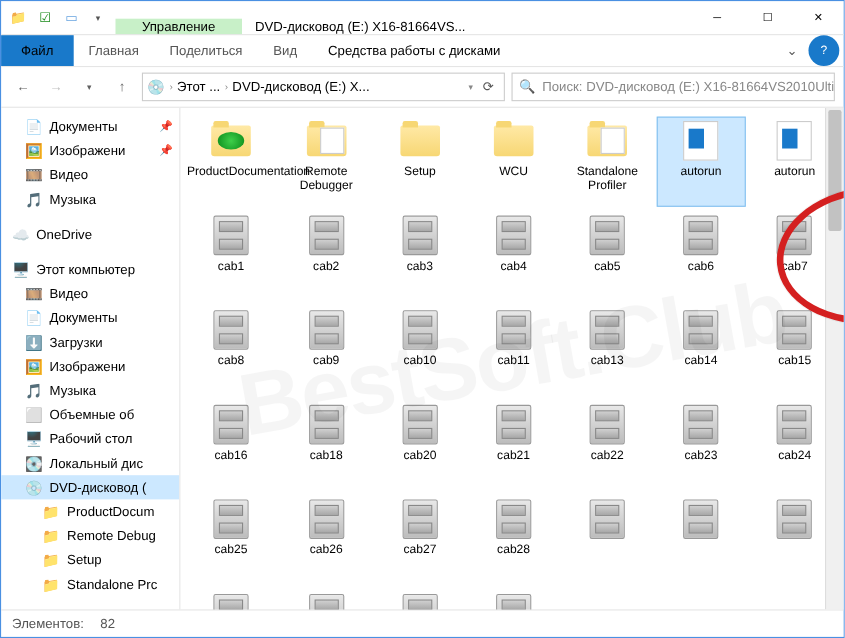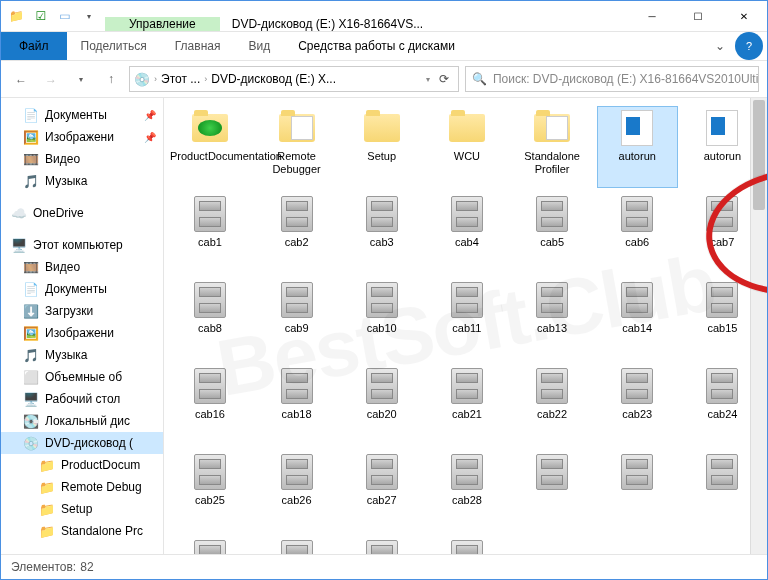--- a/index.html
+++ b/index.html
@@ -40,21 +40,21 @@
 .folder-icon{width:36px;height:28px;background:linear-gradient(#ffe9a6,#f7d774);border-radius:2px 2px 3px 3px;position:relative}
 .folder-icon::before{content:"";position:absolute;top:-4px;left:2px;width:14px;height:6px;background:#f7d774;border-radius:2px 2px 0 0}
 .folder-green::after{content:"";position:absolute;inset:6px;border-radius:50%;background:radial-gradient(circle,#3ecf4a,#0a8a1a)}
 .folder-doc::after{content:"";position:absolute;right:2px;bottom:2px;width:20px;height:22px;background:#fff;border:1px solid #ccc}
 .cab-icon{width:30px;height:34px;background:linear-gradient(#e8e8e8,#bcbcbc);border:1px solid #999;border-radius:2px;position:relative}
 .cab-icon::before,.cab-icon::after{content:"";position:absolute;left:4px;right:4px;height:8px;background:linear-gradient(#d0d0d0,#a8a8a8);border:1px solid #888}
 .cab-icon::before{top:4px}.cab-icon::after{bottom:4px}
 .app-icon{width:30px;height:34px;background:#fff;border:1px solid #ccc;position:relative}
 .app-icon::after{content:"";position:absolute;left:4px;top:6px;width:14px;height:18px;background:#1979ca}
 .file-label{line-height:1.2;max-width:80px}
-.statusbar{height:24px;border-top:1px solid #e5e5e5;display:flex;align-items:center;padding:0 10px;font-size:12px;color:#555;gap:4px}
+.statusbar{height:24px;border-top:1px solid #e5e5e5;display:flex;align-items:center;padding:0 10px;font-size:12px;color:#555;gap:15px}
 .red-circle{position:absolute;top:72px;left:542px;width:160px;height:112px;border:6px solid #d42020;border-radius:50%;pointer-events:none;transform:rotate(-6deg);box-shadow:0 0 0 1px rgba(0,0,0,.05)}
 .scrollbar{position:absolute;right:0;top:0;bottom:0;width:16px;background:#f0f0f0;border-left:1px solid #ddd}
 .thumb{position:absolute;left:2px;right:2px;top:2px;height:110px;background:#c2c2c2;border-radius:2px}
 .pin{color:#888;font-size:10px}
 .dd{color:#888;font-size:8px;margin-left:2px}
 .watermark{position:absolute;top:50%;left:50%;transform:translate(-50%,-50%) rotate(-10deg);font-size:80px;font-weight:700;color:rgba(0,0,0,.04);pointer-events:none;letter-spacing:-2px;white-space:nowrap}
 </style>
 </head>
 <body>
 
@@ -73,22 +73,22 @@
     </div>
     <div class="win-controls">
       <div class="win-btn">─</div>
       <div class="win-btn">☐</div>
       <div class="win-btn close">✕</div>
     </div>
   </div>
 
   <div class="ribbon-row">
     <div class="ribbon-file">Файл</div>
+    <div class="ribbon-item">Главная</div>
     <div class="ribbon-item">Поделиться</div>
-    <div class="ribbon-item">Главная</div>
     <div class="ribbon-item">Вид</div>
     <div class="ribbon-item green">Средства работы с дисками</div>
     <div class="chev">⌄</div>
     <div class="help">?</div>
   </div>
 
   <div class="navbar">
     <div class="nav-arrow">←</div>
     <div class="nav-arrow" style="opacity:.4">→</div>
     <div class="nav-arrow" style="font-size:8px">▾</div>

